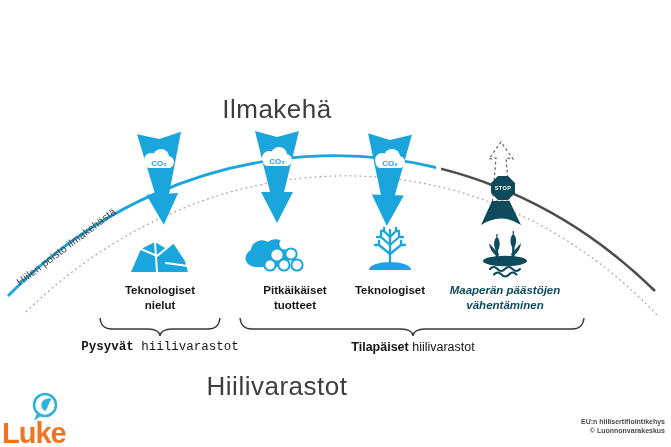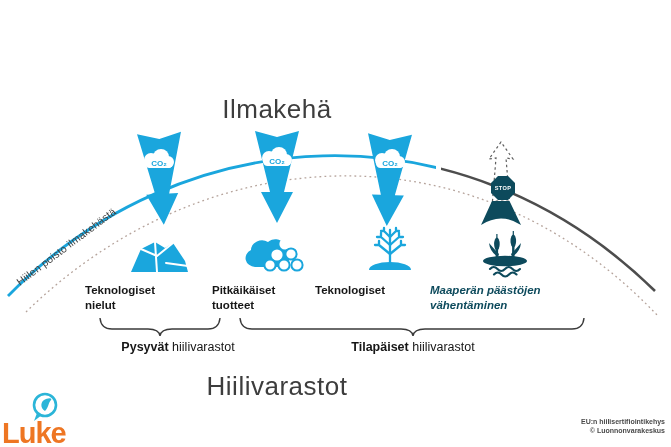--- a/index.html
+++ b/index.html
@@ -10,21 +10,21 @@
   .title{position:absolute;left:0;width:554px;text-align:center;
     font-size:26px;letter-spacing:.5px;color:#3d3d3d;}
   .title.top{top:94px;}
   .title.bottom{top:371px;}
   .arc-label{
     position:absolute;left:14px;top:278px;width:160px;
     font-size:10.5px;color:#3f3f3f;letter-spacing:.2px;
     transform:rotate(-37deg);transform-origin:0 0;
   }
   .item-label{
-    position:absolute;width:150px;text-align:left;top:283px;
+    position:absolute;width:150px;text-align:center;top:283px;
     font-size:11.5px;font-weight:bold;line-height:1.3;color:#161616;
     white-space:pre-line;
   }
   .item-label.dark{color:#0d4a5c;font-style:italic;}
   .brace-label{
     position:absolute;width:220px;text-align:center;top:340px;
     font-size:12.5px;color:#161616;
   }
   .brace-label .b{font-weight:bold;}
   .luke-text{
@@ -156,27 +156,27 @@
     <path d="M 100 318 Q 101 329 112 329 L 148 329 Q 159 329 160 336 Q 161 329 172 329 L 208 329 Q 219 329 220 318" fill="none" stroke="#3a3a3a" stroke-width="1.4"></path>
     <path d="M 240 318 Q 241 329 252 329 L 401 329 Q 412 329 413 336 Q 414 329 425 329 L 572 329 Q 583 329 584 318" fill="none" stroke="#3a3a3a" stroke-width="1.4"></path>
   </svg>
 
   <div class="title top">Ilmakehä</div>
 
   <div class="arc-label">Hiilen poisto ilmakehästä</div>
 
   <div class="item-label" style="left:85px;">Teknologiset
 nielut</div>
-  <div class="item-label" style="left:212px;">Pitkäikäiset
+  <div class="item-label" style="left:220px;">Pitkäikäiset
 tuotteet</div>
   <div class="item-label" style="left:315px;">Teknologiset</div>
   <div class="item-label dark" style="left:430px;">Maaperän päästöjen
 vähentäminen</div>
 
-  <div class="brace-label" style="left:68px;"><span class="b">Pysyvät</span><span> hiilivarastot</span></div>
+  <div class="brace-label" style="left:50px;font-family:Liberation Mono, monospace;"><span class="b">Pysyvät</span><span> hiilivarastot</span></div>
   <div class="brace-label" style="left:303px;"><span class="b">Tilapäiset</span><span> hiilivarastot</span></div>
 
   <div class="title bottom">Hiilivarastot</div>
 
   <div>
     <svg class="logo-bubble" width="36" height="36" viewBox="0 0 36 36">
       <circle cx="18" cy="14" r="11" fill="#fff" stroke="#2bb5d8" stroke-width="2.6"></circle>
       <path d="M10,22 L7,30 L15,24 Z" fill="#2bb5d8"></path>
       <path d="M18,20 C13,17 13,10 19,8 C24,6.5 25,8 24,9 C21,12 22,16 18,20 Z" fill="#2bb5d8"></path>
     </svg>

